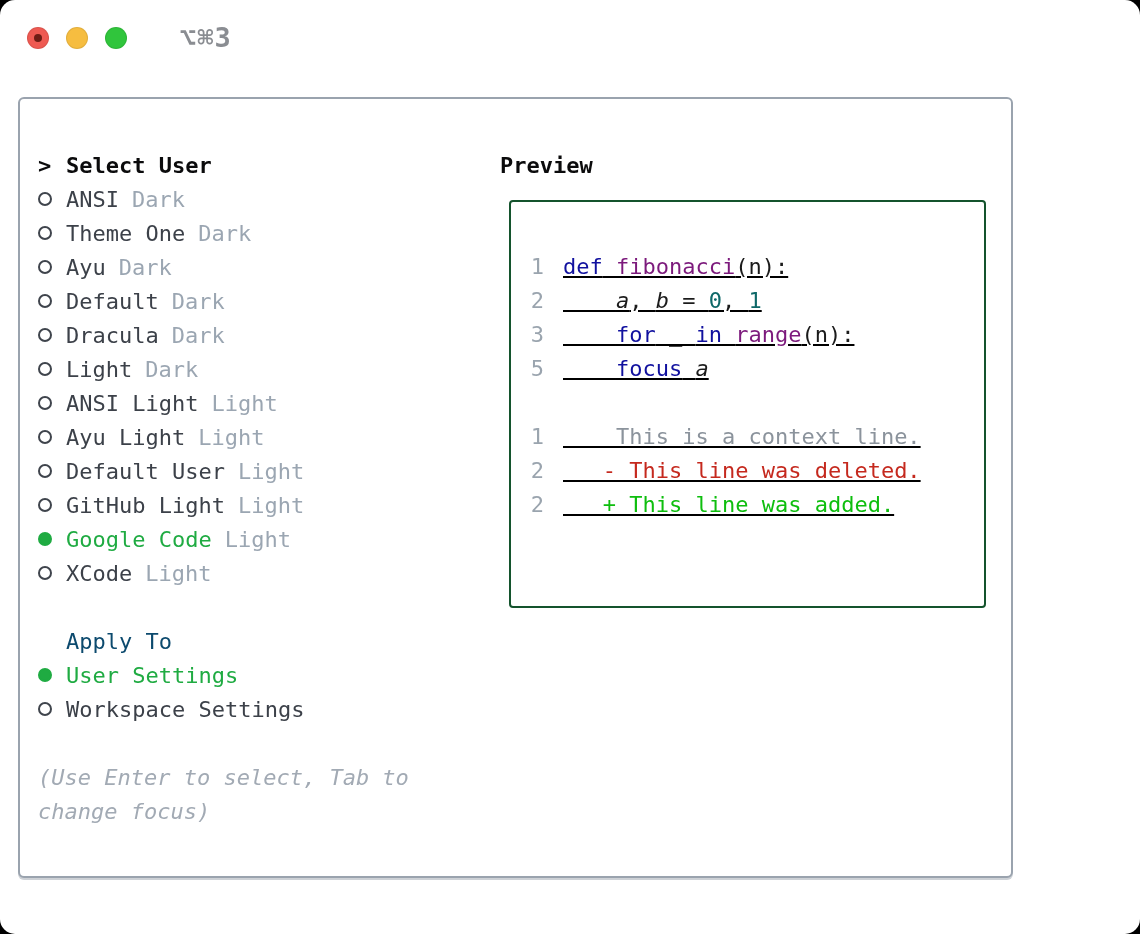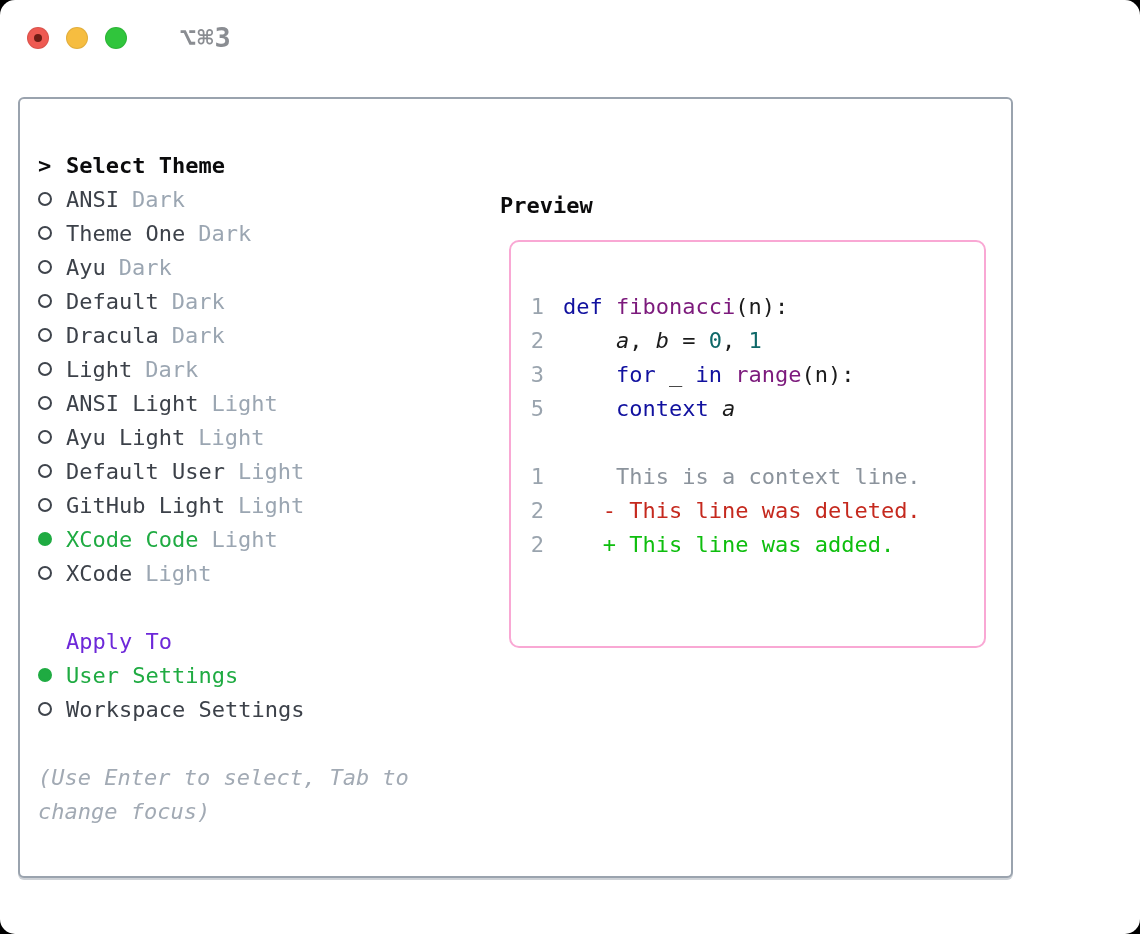--- a/index.html
+++ b/index.html
@@ -26,38 +26,38 @@
     letter-spacing:1px;
     font-family:"DejaVu Sans Mono","DejaVu Sans","Liberation Mono",monospace;
   }
   
   .mainbox{
     position:absolute;left:18px;top:97px;width:995px;height:781px;
     box-sizing:border-box;border:2px solid #9aa3ae;border-radius:6px;
     background:#fff;box-shadow:0 2px 0 rgba(144,154,164,0.45);
   }
   .left-col{position:absolute;left:18px;top:49px;}
-  .right-col{position:absolute;left:480px;top:49px;margin-top:40px;}
+  .right-col{position:absolute;left:480px;top:49px;}
   .row{display:flex;align-items:center;height:34px;font-size:22px;white-space:pre;}
   .cursor{display:inline-block;width:28px;font-weight:bold;color:#0b0b0c;flex:none;}
   .indent{display:inline-block;width:28px;flex:none;}
   .h-label{font-weight:bold;color:#0b0b0c;}
-  .apply-label{color:#6d28d9;}
+  .apply-label{color:#0c4a6e;}
   .marker{width:14px;height:14px;box-sizing:border-box;border-radius:50%;
           border:2px solid #3f444c;margin-right:14px;flex:none;}
   .marker.sel{background:var(--c-selected_green,#1fab42);border-color:var(--c-selected_green,#1fab42);}
   .t-name{color:var(--c-list_text,#3c4149);}
   .t-name.sel{color:var(--c-selected_green,#1fab42);}
   .t-variant{color:var(--c-variant_gray,#9ba6b2);margin-left:13px;}
   .help-line{color:var(--c-help_gray,#a2aab4);font-style:italic;}
   
   .preview-box{
     margin-left:9px;margin-top:18px;width:477px;height:408px;
-    box-sizing:border-box;border:2px solid #f9a8d4;border-radius:10px;
-    padding:48px 0 0 19px;background:#fff;
+    box-sizing:border-box;border:2px solid #14532d;border-radius:4px;
+    padding:48px 0 0 19px;background:#fff;text-decoration:underline;
   }
   .pline{height:34px;line-height:34px;font-size:22px;white-space:pre;}
   .ln{display:inline-block;width:14px;text-align:right;
       color:var(--c-line_number,#9aa4ae);margin-right:19px;}
   .s-kw{color:var(--c-keyword,#11119f);}
   .s-fn{color:var(--c-function_name,#7c1a7c);}
   .s-n{color:var(--c-number_literal,#0e6868);}
   .s-p{color:var(--c-plain_code,#1b1b1b);}
   .s-v{color:var(--c-plain_code,#1b1b1b);font-style:italic;}
   .s-ctx{color:var(--c-diff_context,#8b939c);}
@@ -78,35 +78,35 @@
         <div class="tl" style="background: rgb(48, 197, 60);"></div>
       </div>
     <div class="shortcut">⌥⌘3</div>
   </div>
 
   <div class="mainbox">
 
     <div class="left-col">
       <div class="row">
         <span class="cursor">&gt;</span>
-        <span class="h-label">Select Theme</span>
+        <span class="h-label">Select User</span>
       </div>
 
       <div id="themes">
           <div class="row"><span class="marker"></span><span class="t-name">ANSI</span><span class="t-variant">Dark</span></div>
           <div class="row"><span class="marker"></span><span class="t-name">Theme One</span><span class="t-variant">Dark</span></div>
           <div class="row"><span class="marker"></span><span class="t-name">Ayu</span><span class="t-variant">Dark</span></div>
           <div class="row"><span class="marker"></span><span class="t-name">Default</span><span class="t-variant">Dark</span></div>
           <div class="row"><span class="marker"></span><span class="t-name">Dracula</span><span class="t-variant">Dark</span></div>
           <div class="row"><span class="marker"></span><span class="t-name">Light</span><span class="t-variant">Dark</span></div>
           <div class="row"><span class="marker"></span><span class="t-name">ANSI Light</span><span class="t-variant">Light</span></div>
           <div class="row"><span class="marker"></span><span class="t-name">Ayu Light</span><span class="t-variant">Light</span></div>
           <div class="row"><span class="marker"></span><span class="t-name">Default User</span><span class="t-variant">Light</span></div>
           <div class="row"><span class="marker"></span><span class="t-name">GitHub Light</span><span class="t-variant">Light</span></div>
-          <div class="row"><span class="marker sel"></span><span class="t-name sel">XCode Code</span><span class="t-variant">Light</span></div>
+          <div class="row"><span class="marker sel"></span><span class="t-name sel">Google Code</span><span class="t-variant">Light</span></div>
           <div class="row"><span class="marker"></span><span class="t-name">XCode</span><span class="t-variant">Light</span></div>
         </div>
 
       <div class="row"></div>
 
       <div class="row">
         <span class="indent"></span>
         <span class="apply-label">Apply To</span>
       </div>
 
@@ -125,21 +125,21 @@
 
     <div class="right-col">
       <div class="row">
         <span class="h-label">Preview</span>
       </div>
       <div class="preview-box">
         <div id="preview-lines">
             <div class="pline"><span class="ln">1</span><span class="s-kw">def</span><span class="s-p"> </span><span class="s-fn">fibonacci</span><span class="s-p">(n):</span></div>
             <div class="pline"><span class="ln">2</span><span class="s-p">    </span><span class="s-v">a</span><span class="s-p">, </span><span class="s-v">b</span><span class="s-p"> = </span><span class="s-n">0</span><span class="s-p">, </span><span class="s-n">1</span></div>
             <div class="pline"><span class="ln">3</span><span class="s-p">    </span><span class="s-kw">for</span><span class="s-p"> _ </span><span class="s-kw">in</span><span class="s-p"> </span><span class="s-fn">range</span><span class="s-p">(n):</span></div>
-            <div class="pline"><span class="ln">5</span><span class="s-p">    </span><span class="s-kw">context</span><span class="s-p"> </span><span class="s-v">a</span></div>
+            <div class="pline"><span class="ln">5</span><span class="s-p">    </span><span class="s-kw">focus</span><span class="s-p"> </span><span class="s-v">a</span></div>
             <div class="pline"><span class="ln"></span></div>
             <div class="pline"><span class="ln">1</span><span class="s-ctx">    This is a context line.</span></div>
             <div class="pline"><span class="ln">2</span><span class="s-del">   - This line was deleted.</span></div>
             <div class="pline"><span class="ln">2</span><span class="s-add">   + This line was added.</span></div>
           </div>
       </div>
     </div>
 
   </div>
 </div>

